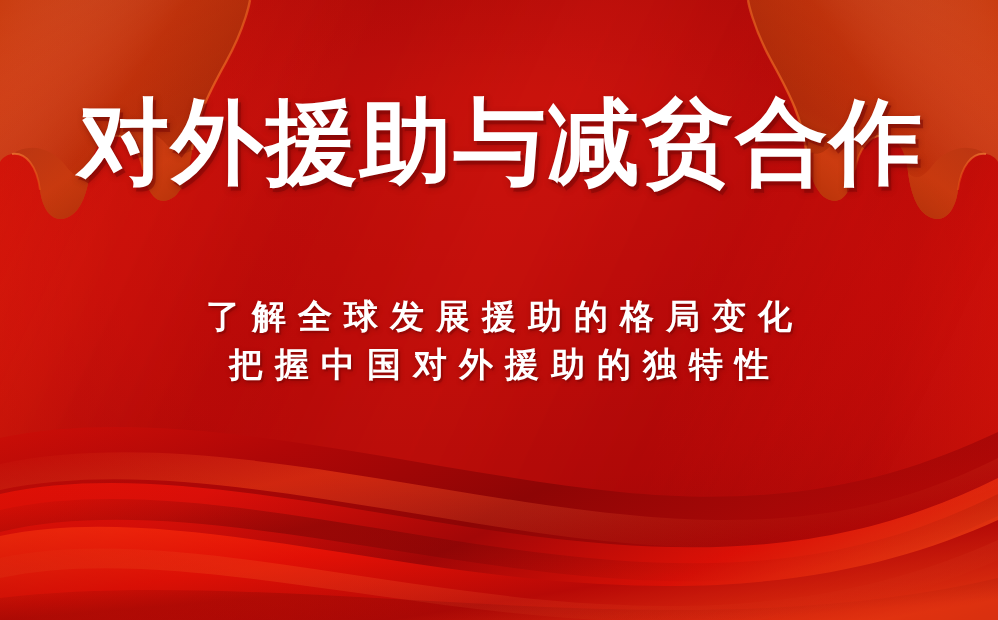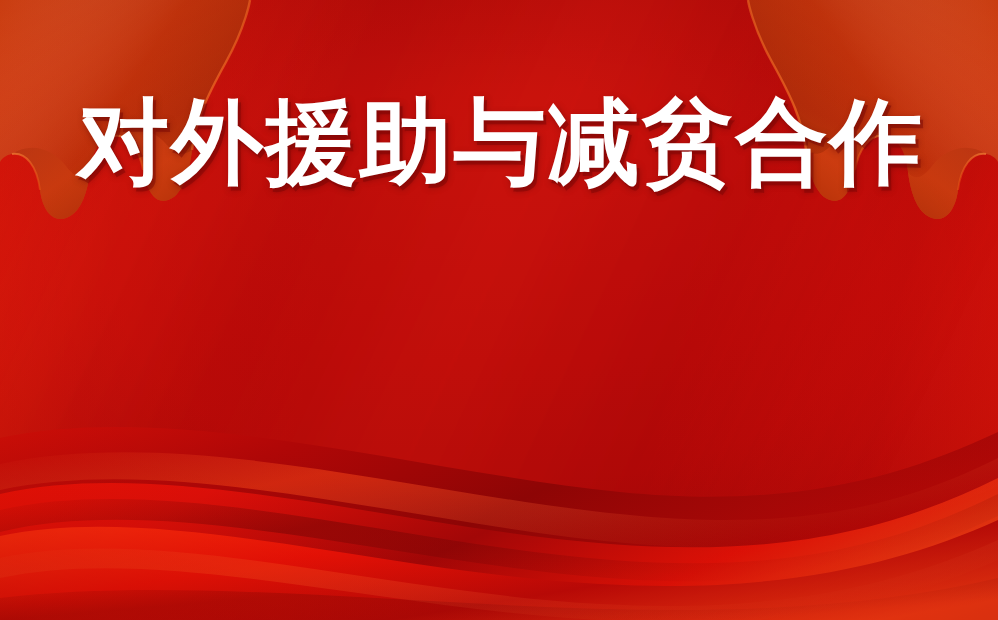--- a/index.html
+++ b/index.html
@@ -284,16 +284,18 @@
   </svg>
 
   <div class="bg-vignette"></div>
 
   <div class="content">
 
 
     <h1 class="headline">对外援助与减贫合作</h1>
 
     <div class="sublines">
+      <div class="subline">了解全球发展援助的格局变化</div>
+      <div class="subline">把握中国对外援助的独特性</div>
     </div>
 
   </div>
 </div>
 
 </body></html>

